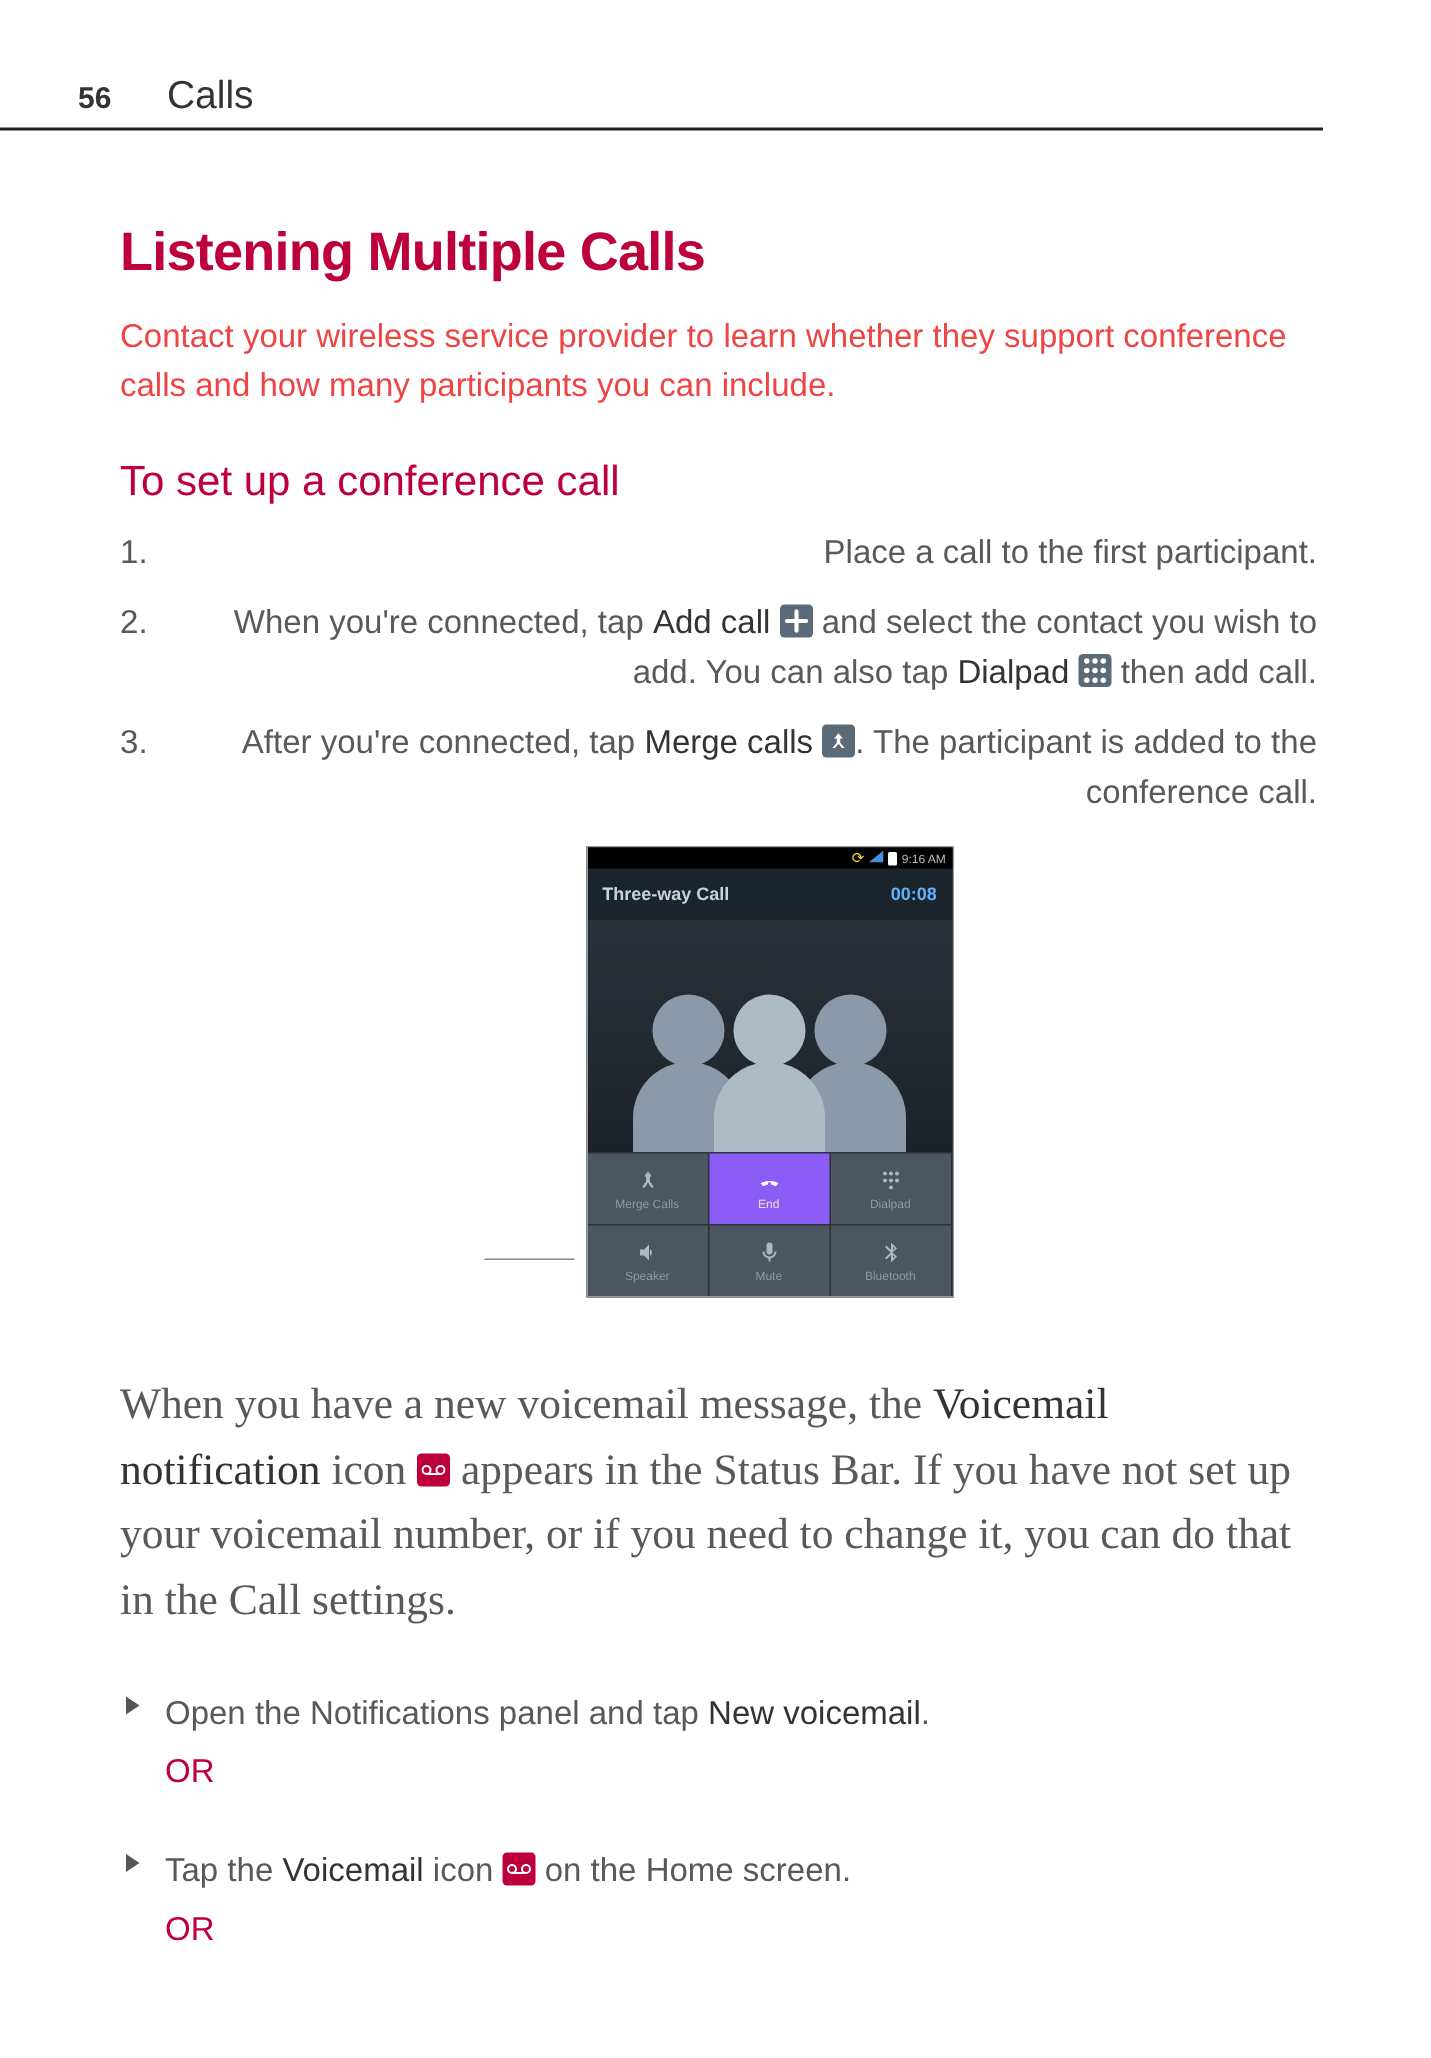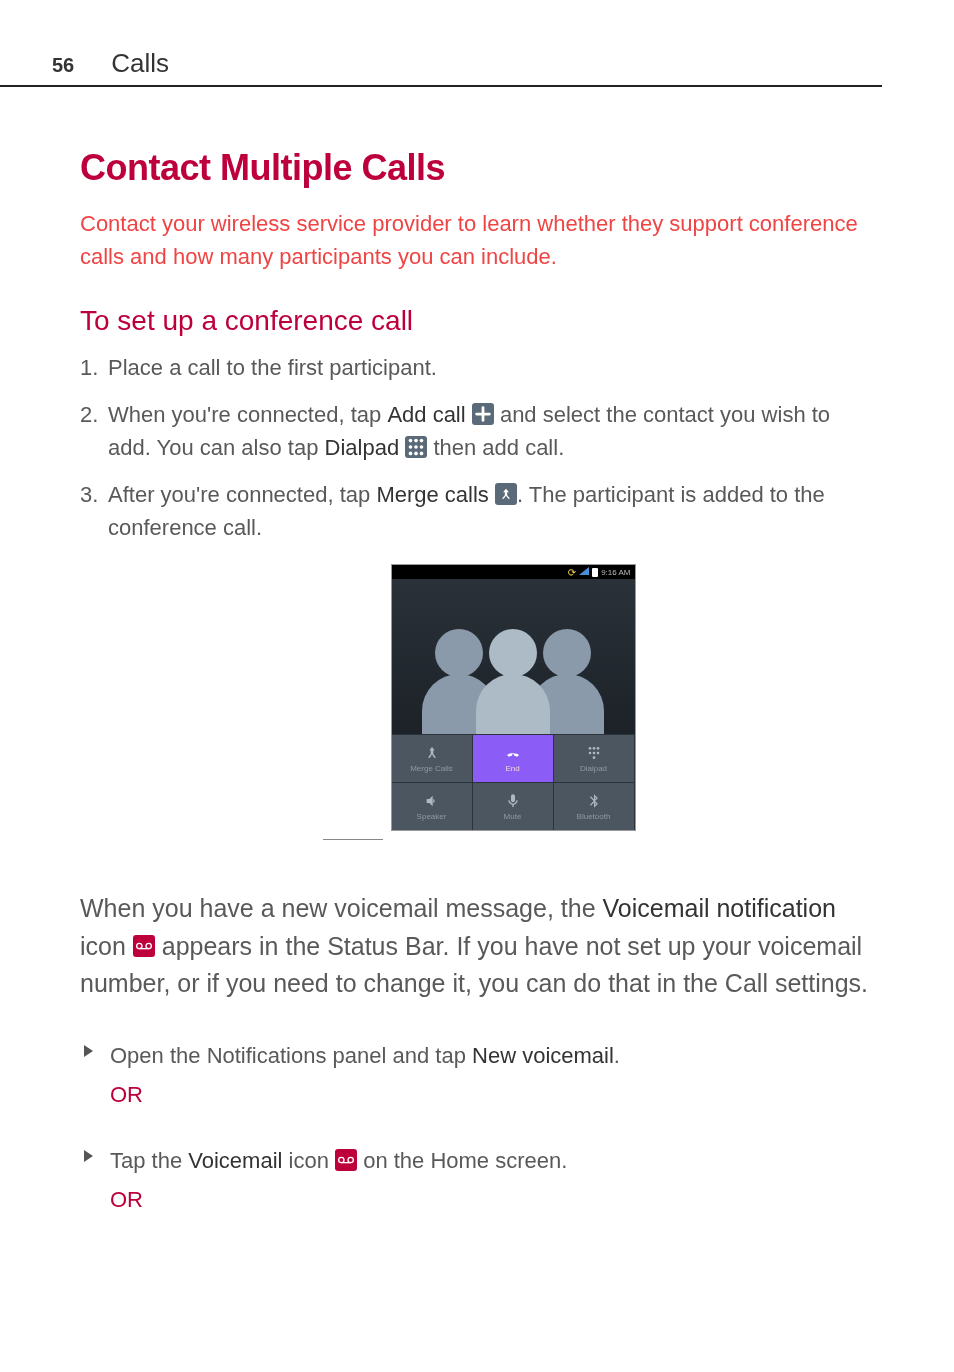--- a/index.html
+++ b/index.html
@@ -60,20 +60,21 @@
     }
     ol li {
       counter-increment: item;
       font-size: 22px;
       line-height: 1.5;
       color: #595959;
       margin-bottom: 14px;
       padding-left: 28px;
       position: relative;
       font-weight: 300;
+      text-align: right;
     }
     ol li::before {
       content: counter(item) ".";
       position: absolute;
       left: 0;
       top: 0;
       color: #595959;
     }
     .med { color: #333; font-weight: 400; }
     .icon-inline {
@@ -197,25 +198,26 @@
     .call-btn.end { background: #8b5cf6; color: #f8d6d3; }
     .call-btn .bicon { color: #aeb8c3; font-size: 15px; height: 18px; display: flex; align-items: center; }
     .call-btn.end .bicon { color: #fff; }
     .call-btn.merge-btn .bicon svg,
     .call-btn.dialpad-btn .bicon svg,
     .call-btn.speaker-btn .bicon svg,
     .call-btn.mute-btn .bicon svg,
     .call-btn.bt-btn .bicon svg,
     .call-btn.end .bicon svg { width: 16px; height: 16px; fill: currentColor; }
     .vm-para {
-      font-size: 25px;
+      font-size: 29px;
       line-height: 1.5;
       color: #595959;
       margin-bottom: 28px;
       font-weight: 300;
+      font-family: Liberation Serif, serif;
     }
     .bullet-list { list-style: none; padding-left: 30px; margin-top: 36px; }
     .bullet-list li {
       font-size: 22px;
       line-height: 1.5;
       color: #595959;
       margin-bottom: 10px;
       position: relative;
       font-weight: 300;
     }
@@ -237,21 +239,21 @@
   </style>
 </head>
 <body>
 
 <div class="page-header">
   <span class="page-num">56</span>
   <span class="page-section">Calls</span>
 </div>
 
 <div class="content">
-  <h1>Contact Multiple Calls</h1>
+  <h1>Listening Multiple Calls</h1>
   <p class="intro">Contact your wireless service provider to learn whether they support conference calls and how many participants you can include.</p>
 
   <h2>To set up a conference call</h2>
   <ol>
     <li>Place a call to the first participant.</li>
     <li>
       <span>When you're connected, tap </span><span class="med">Add call</span>
       <span class="icon-inline">
           <svg viewBox="0 0 24 24">
             <path fill="#fff" d="M12 5v14M5 12h14" stroke="#fff" stroke-width="3" stroke-linecap="round"></path>
@@ -285,20 +287,24 @@
     <div class="callout-line"></div>
     <div class="phone">
       <div class="statusbar">
         <span class="sync">⟳</span>
         <span class="sig"><svg viewBox="0 0 10 8">
               <path d="M0 8 L10 8 L10 0 Z"></path>
             </svg></span>
         <span class="batt"></span>
         <span>9:16 AM</span>
       </div>
+      <div class="call-title">
+        <span>Three-way Call</span>
+        <span class="timer">00:08</span>
+      </div>
       <div class="avatars">
         <div class="avatar-shape back" style="margin-right:-24px;">
             <div class="head"></div>
             <div class="body"></div>
           </div>
         <div class="avatar-shape" style="z-index:2;">
             <div class="head"></div>
             <div class="body"></div>
           </div>
         <div class="avatar-shape back" style="margin-left:-24px;">

